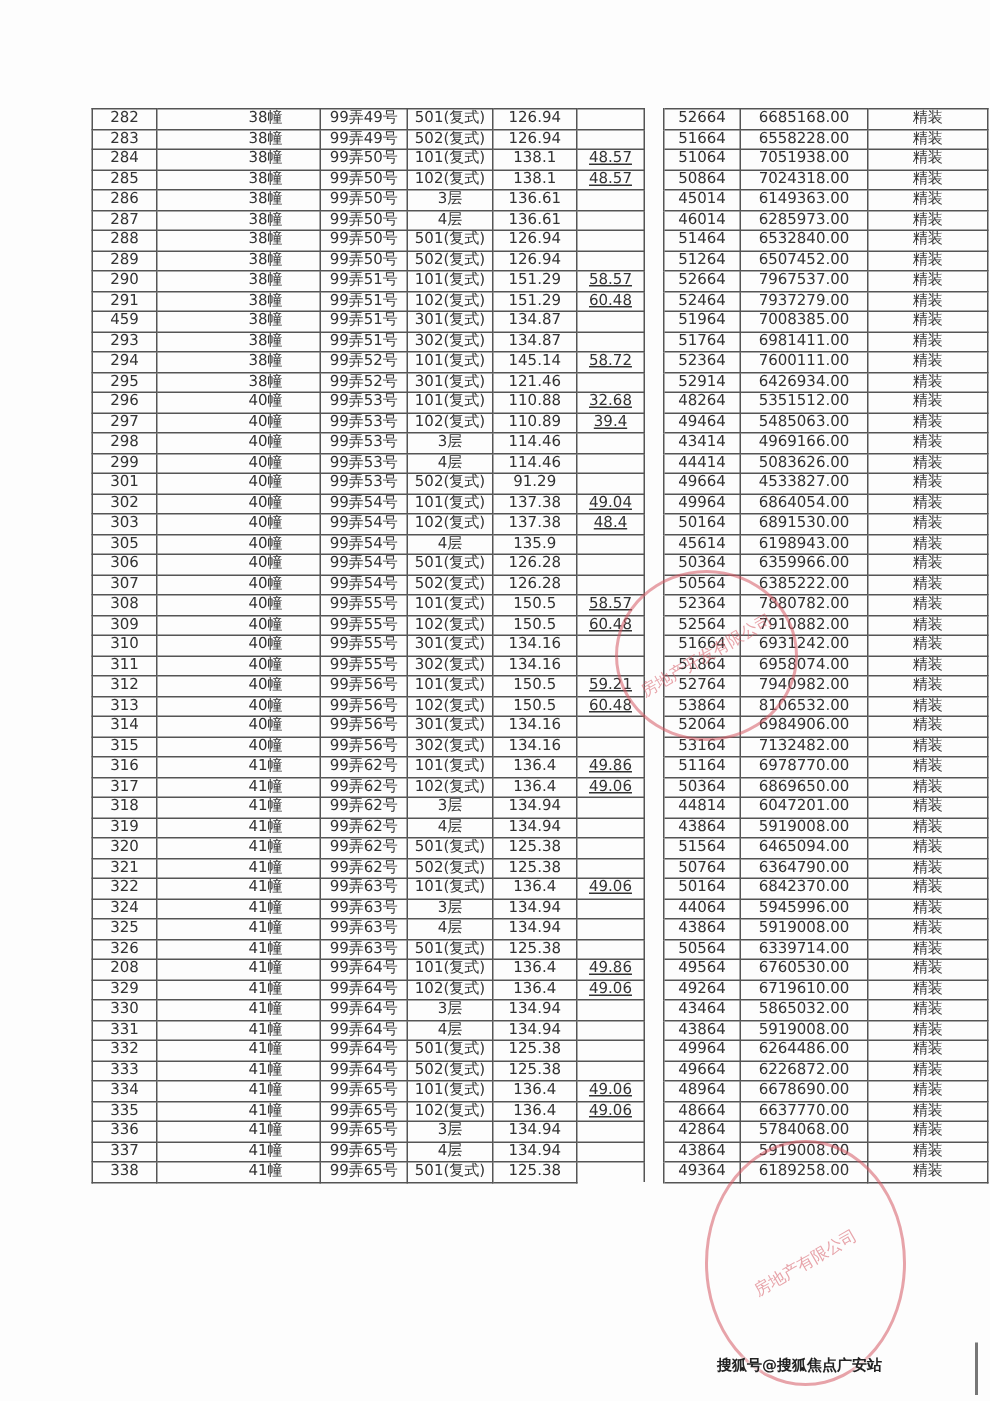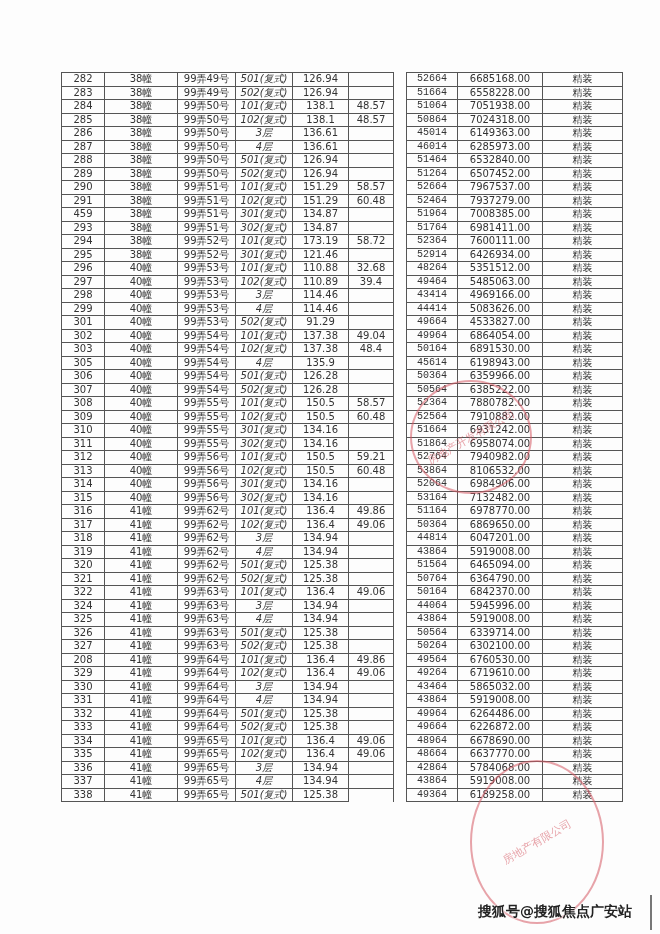--- a/index.html
+++ b/index.html
@@ -3,35 +3,35 @@
 <meta charset="utf-8">
 <style>
   html, body { margin:0; padding:0; }
   body { width:660px; height:934px; background:#ffffff; position:relative; overflow:hidden;
          font-family:"DejaVu Sans", sans-serif; color:#2a2a2a; }
   .page { position:absolute; left:0; top:0; width:660px; height:934px; background:#fdfdfd; }
   table.units { position:absolute; left:61px; top:72px; border-collapse:collapse; table-layout:fixed; }
   table.units td { border:1px solid #555; height:12.5px; padding:0; font-size:10px; line-height:12px;
                    text-align:center; white-space:nowrap; overflow:hidden; color:#333; }
   table.units td.c0 { width:42px; }
-  table.units td.c1 { width:72px; }
+  table.units td.c1 { width:72px;padding-left:36px; }
   table.units td.c2 { width:57px; }
-  table.units td.c3 { width:56px;font-style:italic; }
+  table.units td.c3 { width:56px; }
   table.units td.c4 { width:55px;margin-left:12px; }
-  table.units td.c5 { width:44px; }
+  table.units td.c5 { width:44px;text-decoration:underline; }
   table.units td.gap { width:12px; border-top:none; border-bottom:none; }
-  table.units td.c6 { width:50px;font-family:Liberation Mono, monospace; }
+  table.units td.c6 { width:50px; }
   table.units td.c7 { width:84px; }
   table.units td.c8 { width:79px; }
   .stamp { position:absolute; border:2px solid rgba(214,90,100,0.55); border-radius:50%;
            color:rgba(214,90,100,0.55); font-size:11px; text-align:center; pointer-events:none; }
   .stamp1 { left:410px; top:380px; width:118px; height:110px; }
   .stamp2 { left:470px; top:760px; width:130px; height:160px; }
   .stamp .inner { position:absolute; left:50%; top:50%; transform:translate(-50%,-50%) rotate(-30deg); white-space:nowrap; }
-  .watermark { position:absolute; left:478px; top:903px; font-size:14px; font-weight:bold; color:#222;
+  .watermark { position:absolute; left:478px; top:903px; font-size:10px; font-weight:bold; color:#222;
                text-shadow:0 0 2px #fff, 0 0 3px #fff; }
   .edge { position:absolute; left:650px; top:895px; width:2px; height:35px; background:#777; }
 </style>
 </head>
 <body>
 
 <div class="page">
   <table class="units">
     <tbody id="tbody">
         <tr>
@@ -176,21 +176,21 @@
     <td class="gap"></td>
     <td class="c6">51764</td>
     <td class="c7">6981411.00</td>
     <td class="c8">精装</td>
   </tr>
         <tr>
     <td class="c0">294</td>
     <td class="c1">38幢</td>
     <td class="c2">99弄52号</td>
     <td class="c3">101(复式)</td>
-    <td class="c4">173.19</td>
+    <td class="c4">145.14</td>
     <td class="c5">58.72</td>
     <td class="gap"></td>
     <td class="c6">52364</td>
     <td class="c7">7600111.00</td>
     <td class="c8">精装</td>
   </tr>
         <tr>
     <td class="c0">295</td>
     <td class="c1">38幢</td>
     <td class="c2">99弄52号</td>
@@ -529,32 +529,20 @@
         <tr>
     <td class="c0">326</td>
     <td class="c1">41幢</td>
     <td class="c2">99弄63号</td>
     <td class="c3">501(复式)</td>
     <td class="c4">125.38</td>
     <td class="c5"></td>
     <td class="gap"></td>
     <td class="c6">50564</td>
     <td class="c7">6339714.00</td>
-    <td class="c8">精装</td>
-  </tr>
-        <tr>
-    <td class="c0">327</td>
-    <td class="c1">41幢</td>
-    <td class="c2">99弄63号</td>
-    <td class="c3">502(复式)</td>
-    <td class="c4">125.38</td>
-    <td class="c5"></td>
-    <td class="gap"></td>
-    <td class="c6">50264</td>
-    <td class="c7">6302100.00</td>
     <td class="c8">精装</td>
   </tr>
         <tr>
     <td class="c0">208</td>
     <td class="c1">41幢</td>
     <td class="c2">99弄64号</td>
     <td class="c3">101(复式)</td>
     <td class="c4">136.4</td>
     <td class="c5">49.86</td>
     <td class="gap"></td>

